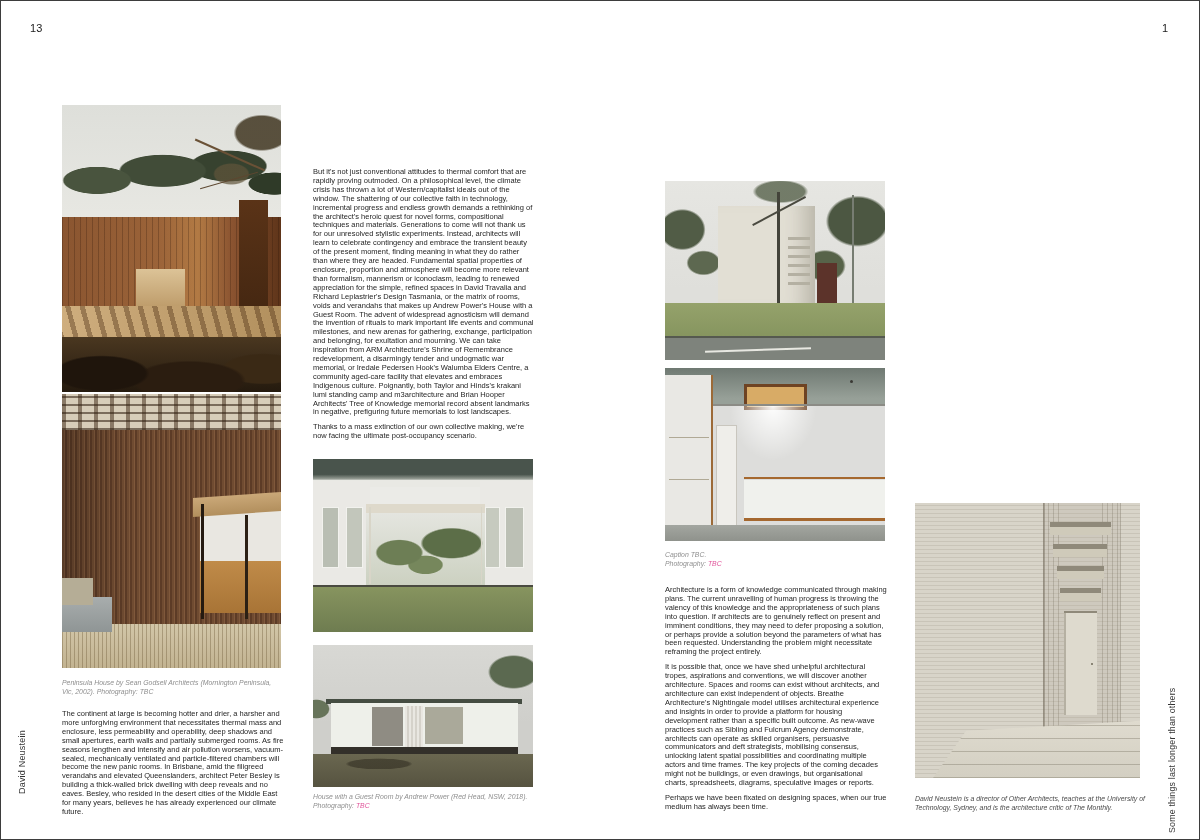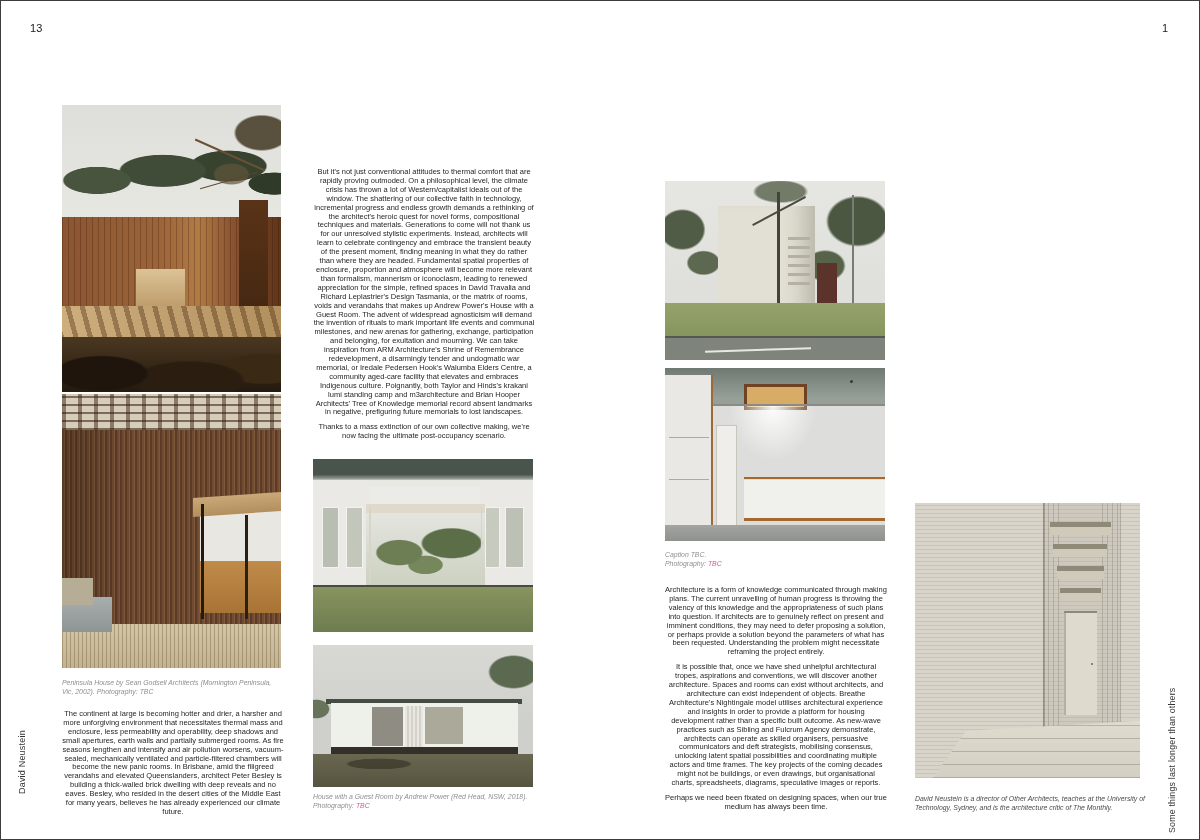--- a/index.html
+++ b/index.html
@@ -2,21 +2,21 @@
 <html><head>
 <meta charset="utf-8">
 <style>
   html,body{margin:0;padding:0;}
   body{width:1200px;height:840px;position:relative;background:#ffffff;
        font-family:"Liberation Sans",sans-serif;color:#1e1e1e;overflow:hidden;}
   .frame{position:absolute;inset:0;border:1px solid #3d3d3d;pointer-events:none;z-index:50;}
   .pagenum{position:absolute;font-size:11px;font-weight:500;color:#1c1c1c;letter-spacing:.2px;}
   .vert{position:absolute;writing-mode:vertical-rl;transform:rotate(180deg);
         font-size:8.8px;color:#333;letter-spacing:.2px;white-space:nowrap;}
-  .body-text{position:absolute;font-size:7.5px;line-height:8.9px;color:#262626;text-align:center;}
+  .body-text{position:absolute;font-size:7.5px;line-height:8.9px;color:#262626;text-align:left;}
   .body-text p{margin:0 0 6px 0;}
   .caption{position:absolute;font-size:6.9px;line-height:8.6px;color:#8f8f8f;font-style:italic;}
   .caption .pink{color:#e0559b;}
   .bio{color:#4a4a4a;}
   .photo{position:absolute;overflow:hidden;background:#ddd;}
   .photo>div{position:absolute;}
 
   
   .pA{left:62px;top:105px;width:219px;height:287px;background:#d9dad5;}
   .pA .sky{inset:0 0 58% 0;background:linear-gradient(180deg,#dedfda,#e8e8e3);}
@@ -275,21 +275,21 @@
 </div>
 
 <div class="caption" style="left:665px;top:551px;width:220px;">
   <span>Caption TBC.</span><br>
   <span>Photography: </span><span class="pink">TBC</span>
 </div>
 
 <div class="body-text" style="left:665px;top:586px;width:222px;">
   <p>Architecture is a form of knowledge communicated through making plans. The current unravelling of human progress is throwing the valency of this knowledge and the appropriateness of such plans into question. If architects are to genuinely reflect on present and imminent conditions, they may need to defer proposing a solution, or perhaps provide a solution beyond the parameters of what has been requested. Understanding the problem might necessitate reframing the project entirely.</p>
   <p>It is possible that, once we have shed unhelpful architectural tropes, aspirations and conventions, we will discover another architecture. Spaces and rooms can exist without architects, and architecture can exist independent of objects. Breathe Architecture's Nightingale model utilises architectural experience and insights in order to provide a platform for housing development rather than a specific built outcome. As new-wave practices such as Sibling and Fulcrum Agency demonstrate, architects can operate as skilled organisers, persuasive communicators and deft strategists, mobilising consensus, unlocking latent spatial possibilities and coordinating multiple actors and time frames. The key projects of the coming decades might not be buildings, or even drawings, but organisational charts, spreadsheets, diagrams, speculative images or reports.</p>
-  <p>Perhaps we need been fixated on designing spaces, when our true medium has always been time.</p>
+  <p>Perhaps we have been fixated on designing spaces, when our true medium has always been time.</p>
 </div>
 
 <div class="photo pG">
   <div class="texture"></div>
   <div class="pilaster"></div>
   <div class="ribs"></div>
   <div class="ribs2"></div>
   <div class="slot1"></div>
   <div class="slot2"></div>
   <div class="slot3"></div>

